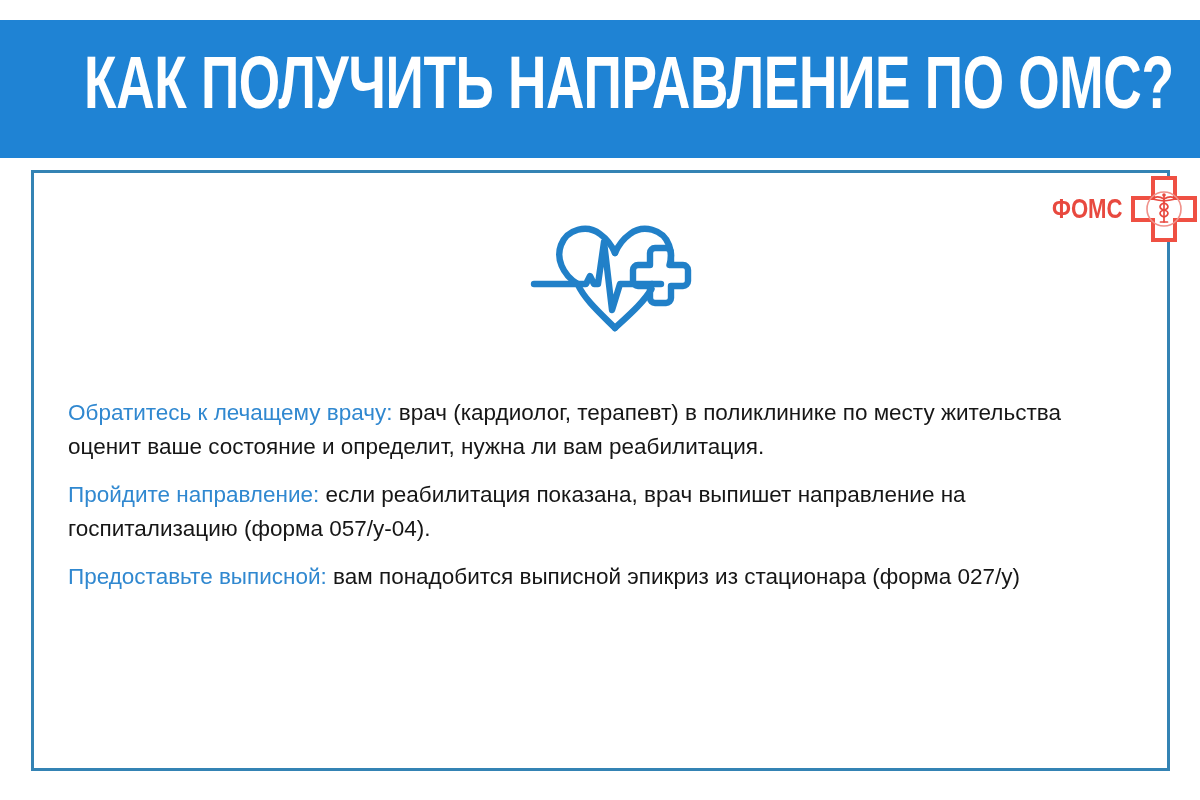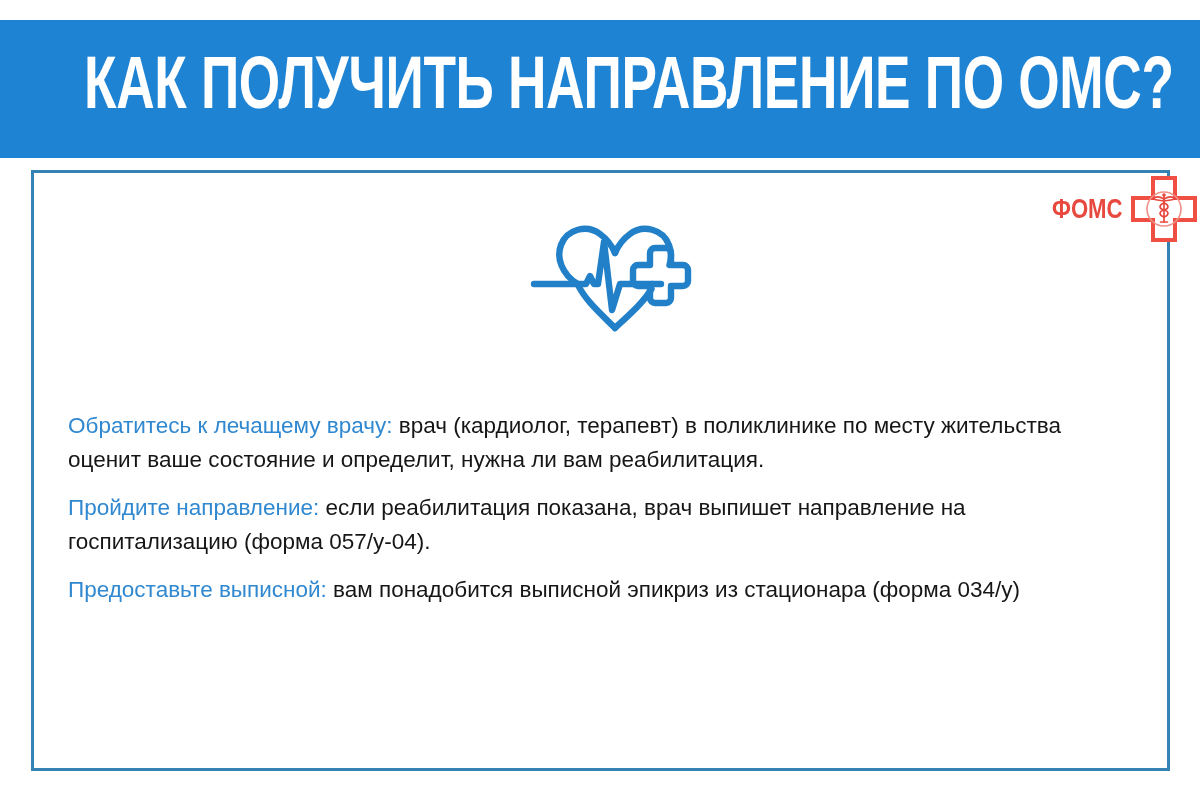--- a/index.html
+++ b/index.html
@@ -97,21 +97,20 @@
     width: 180px;
     height: 124px;
   }
 
   
   .body-text {
     position: absolute;
     left: 68px;
     top: 396px;
     width: 1072px;
-    margin-top: 13px;
   }
   .para {
     margin: 0 0 15px 0;
     font-family: "Liberation Sans", sans-serif;
     font-size: 22.5px;
     line-height: 33.5px;
     color: #161616;
     text-align: left;
   }
   .para:last-child {
@@ -186,18 +185,18 @@
     <p class="para">
       <span class="lead">Обратитесь к лечащему врачу:</span><span> врач (кардиолог, терапевт) в поликлинике по месту жительства оценит ваше состояние и определит, нужна ли вам реабилитация.</span>
     </p>
 
 
     <p class="para">
       <span class="lead">Пройдите направление:</span><span> если реабилитация показана, врач выпишет направление на госпитализацию (форма 057/у-04).</span>
     </p>
 
     <p class="para">
-      <span class="lead">Предоставьте выписной:</span><span> вам понадобится выписной эпикриз из стационара (форма 034/у)</span>
+      <span class="lead">Предоставьте выписной:</span><span> вам понадобится выписной эпикриз из стационара (форма 027/у)</span>
     </p>
 
   </div>
 
 </div>
 
 </body></html>

